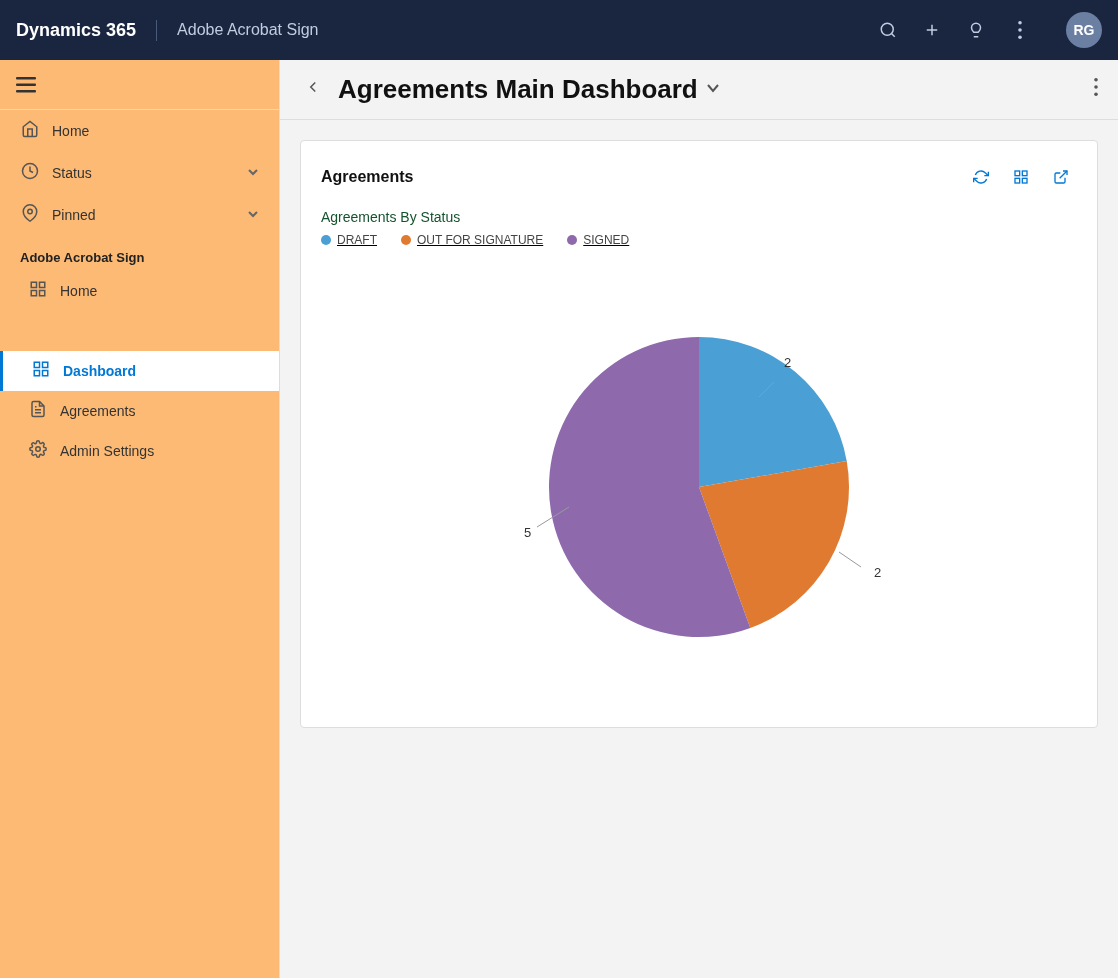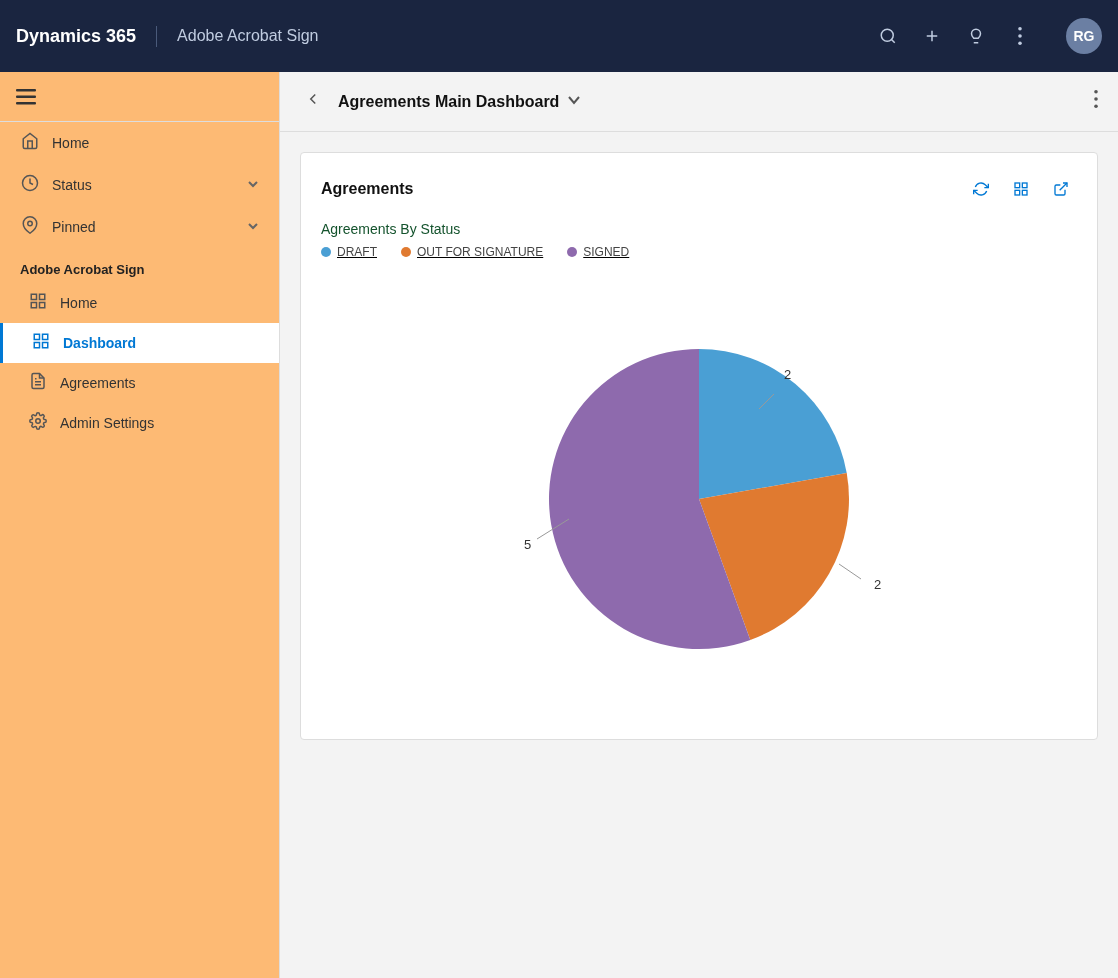--- a/index.html
+++ b/index.html
@@ -1,21 +1,21 @@
 <!DOCTYPE html>
 <html><head>
   <meta charset="utf-8">
   <style>
     * { box-sizing: border-box; margin: 0; padding: 0; }
     body { font-family: 'Segoe UI', Arial, sans-serif; background: #f3f3f3; width: 1118px; height: 978px; overflow: hidden; display: flex; flex-direction: column; }
 
     
     .topbar {
       background: #1a2540;
-      height: 72px;
+      height: 60px;
       display: flex;
       align-items: center;
       padding: 0 16px;
       flex-shrink: 0;
       gap: 0;
     }
     .topbar-title {
       color: #fff;
       font-size: 18px;
       font-weight: 600;
@@ -117,20 +117,21 @@
       padding: 9px 20px 9px 28px;
       cursor: pointer;
       font-size: 14px;
       color: #333;
       gap: 12px;
     }
     .sidebar-sub-item .icon { font-size: 16px; color: #555; width: 20px; text-align: center; }
     .sidebar-sub-item.active {
       background: #fff;
       border-left: 3px solid #0078d4;
+      margin-top: 40px;
     }
     .sidebar-sub-item.active .label { font-weight: 600; color: #0078d4; }
 
     
     .content {
       flex: 1;
       background: #f3f3f3;
       display: flex;
       flex-direction: column;
       overflow: hidden;
@@ -149,21 +150,21 @@
     }
     .back-btn {
       background: none;
       border: none;
       font-size: 18px;
       cursor: pointer;
       color: #555;
       padding: 4px;
     }
     .page-title {
-      font-size: 16px;
+      font-size: 26px;
       font-weight: 600;
       color: #111;
       flex: 1;
       display: flex;
       align-items: center;
       gap: 8px;
       text-align: center;
     }
     .page-title-chevron { font-size: 16px; color: #555; }
     .more-btn {

